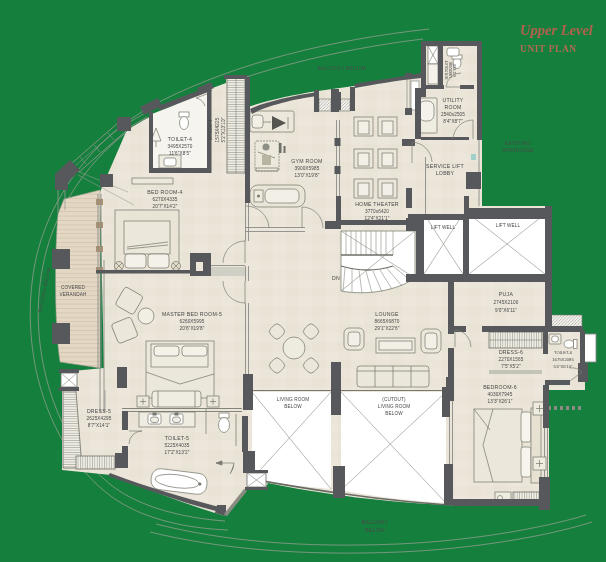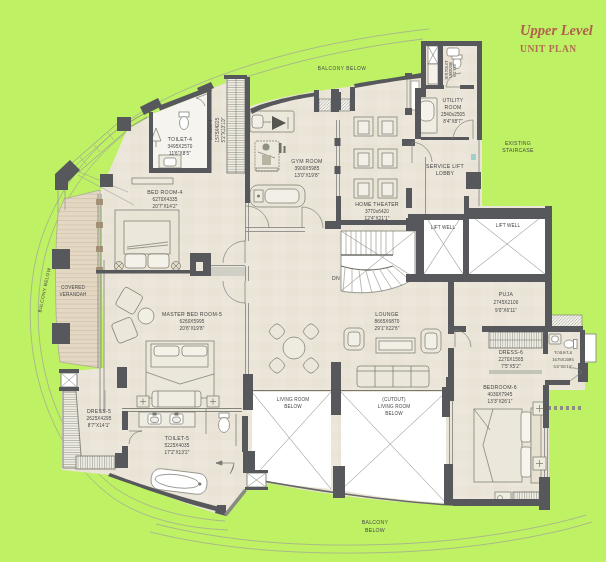--- a/index.html
+++ b/index.html
@@ -1,16 +1,16 @@
 <!DOCTYPE html>
 <html><head>
 <meta charset="utf-8">
 <style>
   html,body{margin:0;padding:0;background:#ffffff;}
-  .wrap{width:606px;height:562px;position:relative;overflow:hidden;background:#bef264;}
+  .wrap{width:606px;height:562px;position:relative;overflow:hidden;background:#15803d;}
   svg{display:block;}
   text{font-family:"Liberation Sans",sans-serif;fill:#49494a;}
   .rl{font-size:5.2px;letter-spacing:.25px;}
   .rs{font-size:4.7px;letter-spacing:.1px;}
 </style>
 </head>
 <body>
 <div class="wrap">
 <svg width="606" height="562" viewBox="0 0 606 562">
 <defs>

